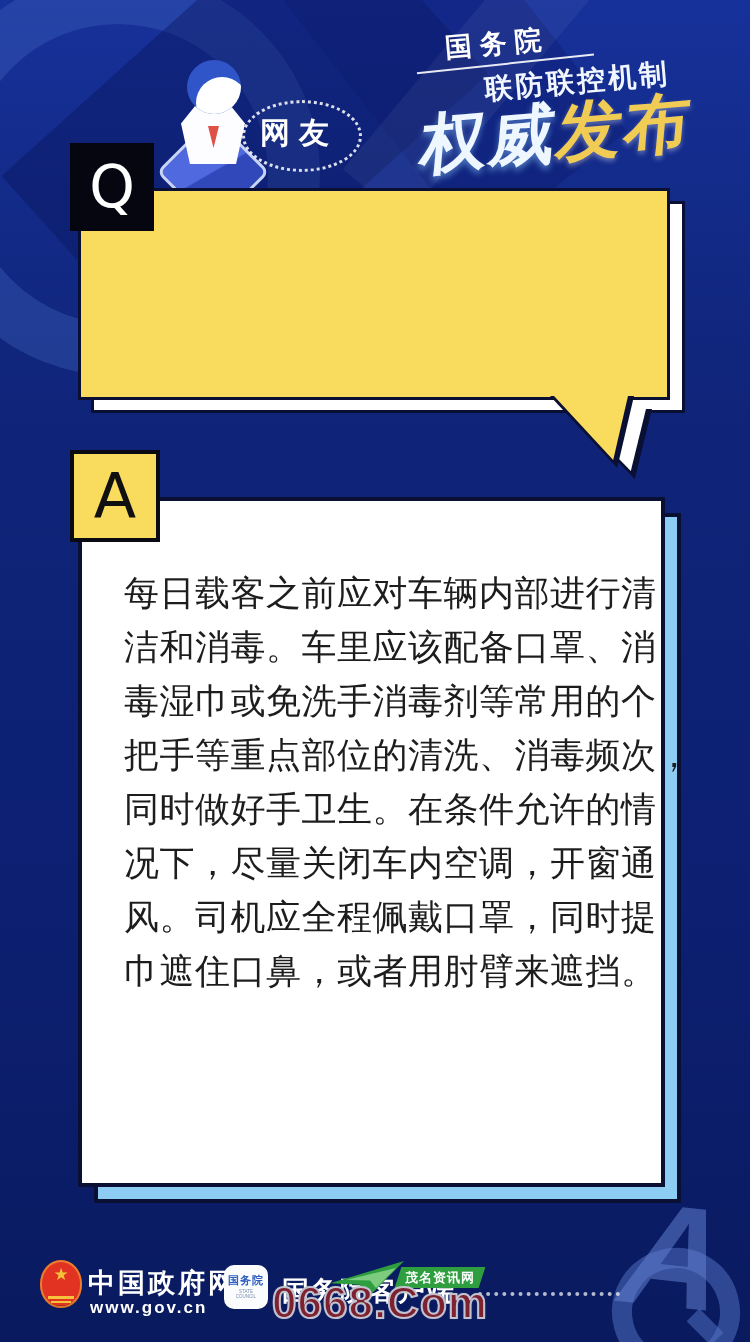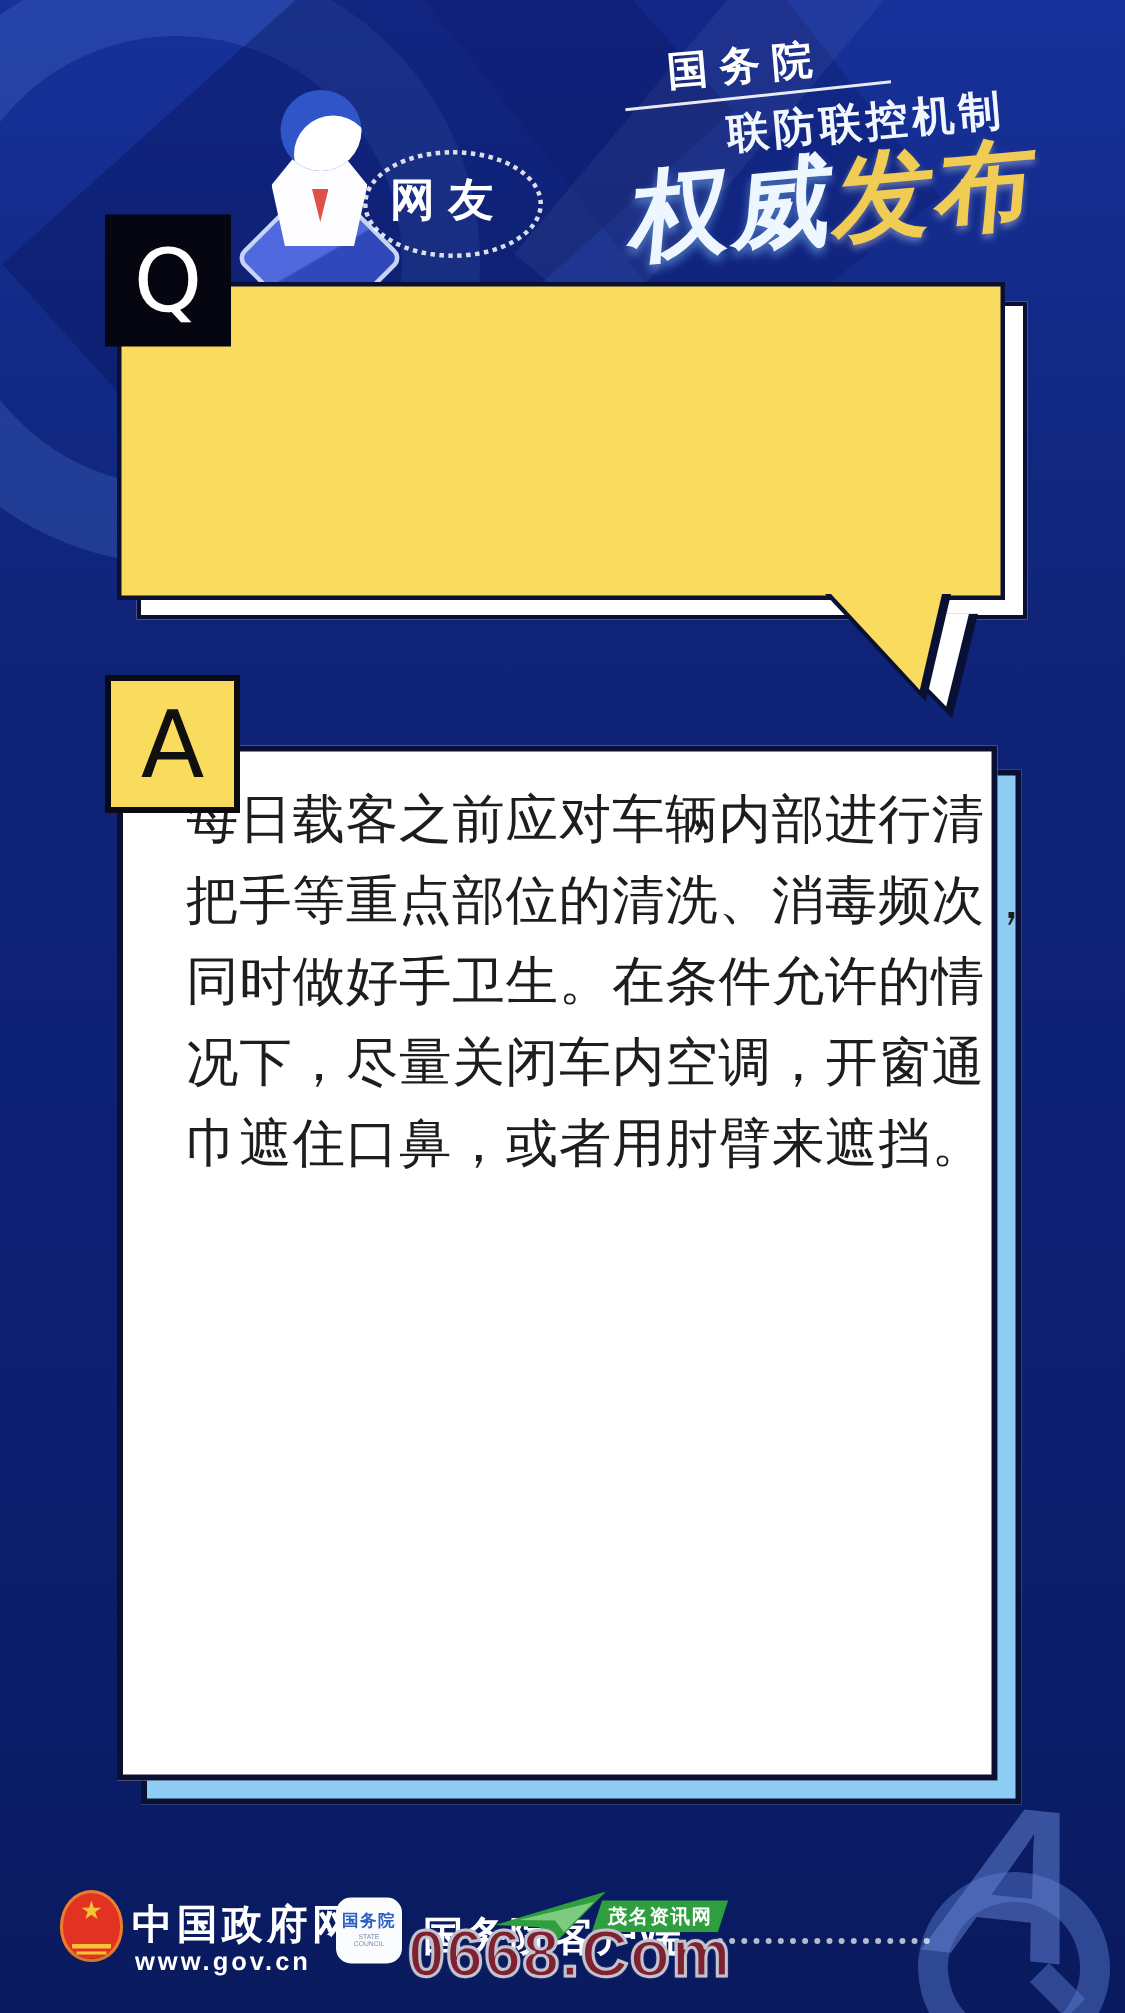--- a/index.html
+++ b/index.html
@@ -42,21 +42,21 @@
   .tailYn{left:550px;top:396px;width:84px;height:72px;background:#0a1033;clip-path:polygon(0 0,100% 0,80% 100%);z-index:2;}
   .tailY{left:554px;top:396px;width:74px;height:64px;background:#f9dc5e;clip-path:polygon(0 0,100% 0,80% 100%);z-index:2;}
   .q-badge{left:70px;top:143px;width:84px;height:88px;background:#060610;z-index:4;display:flex;align-items:center;justify-content:center;}
   .q-badge span{font-family:"DejaVu Sans",sans-serif;font-size:58px;color:#ffffff;font-weight:400;}
   .q-text{left:119px;top:243px;z-index:3;font-size:47px;line-height:63px;font-weight:900;letter-spacing:2.5px;color:#0d0d0d;-webkit-text-stroke:1px #0d0d0d;white-space:nowrap;}
   
   .ab-shadow{left:94px;top:513px;width:579px;height:682px;background:#8ecdf3;border:4px solid #0a1033;z-index:1;}
   .ab{left:78px;top:497px;width:579px;height:682px;background:#ffffff;border:4px solid #0a1033;z-index:2;}
   .a-badge{left:70px;top:450px;width:82px;height:84px;background:#f9dc5e;border:4px solid #0a0a12;z-index:4;display:flex;align-items:center;justify-content:center;}
   .a-badge span{font-family:"DejaVu Sans",sans-serif;font-size:62px;color:#101010;font-weight:400;}
-  .a-text{left:124px;top:520px;z-index:3;font-size:35px;line-height:54px;color:#1d1d1d;letter-spacing:0.5px;}
+  .a-text{left:124px;top:566px;z-index:3;font-size:35px;line-height:54px;color:#1d1d1d;letter-spacing:0.5px;}
   .a-text div{white-space:nowrap;}
   
   .emblem{left:40px;top:1260px;width:42px;height:48px;background:radial-gradient(circle at 50% 45%,#e23322 0 70%,#b3261a 71%);border-radius:50% 50% 48% 48%;z-index:2;box-shadow:0 0 0 2px rgba(240,185,60,.55) inset;}
   .emblem .star{position:absolute;left:0;top:4px;width:100%;text-align:center;font-size:17px;color:#f5c33b;}
   .emblem .gate{position:absolute;left:8px;bottom:9px;width:26px;height:3px;background:#f5c33b;}
   .emblem .gate2{position:absolute;left:11px;bottom:5px;width:20px;height:2px;background:#f5c33b;}
   .gov-name{left:88px;top:1265px;font-size:27px;font-weight:bold;letter-spacing:3px;color:#ffffff;z-index:2;}
   .gov-url{left:90px;top:1298px;font-size:17px;font-weight:bold;letter-spacing:2px;color:#ffffff;z-index:2;}
   .app-icon{left:224px;top:1265px;width:44px;height:44px;background:#fbfcfe;border-radius:10px;z-index:2;text-align:center;}
   .app-icon .ttl{font-size:11px;font-weight:bold;color:#2e5fc0;letter-spacing:1px;margin-top:8px;}
@@ -110,23 +110,26 @@
   <div class="layer q-text">
   </div>
 
   <div class="layer ab-shadow"></div>
   <div class="layer ab"></div>
   <div class="layer a-badge">
       <span>A</span>
     </div>
   <div class="layer a-text">
     <div>每日载客之前应对车辆内部进行清</div>
+    <div>洁和消毒。车里应该配备口罩、消</div>
+    <div>毒湿巾或免洗手消毒剂等常用的个</div>
     <div>把手等重点部位的清洗、消毒频次，</div>
     <div>同时做好手卫生。在条件允许的情</div>
     <div>况下，尽量关闭车内空调，开窗通</div>
+    <div>风。司机应全程佩戴口罩，同时提</div>
     <div>巾遮住口鼻，或者用肘臂来遮挡。</div>
   </div>
 
   <div class="layer emblem">
     <div class="star">★</div>
     <div class="gate"></div>
     <div class="gate2"></div>
   </div>
   <div class="layer gov-name">中国政府网</div>
   <div class="layer gov-url">www.gov.cn</div>

